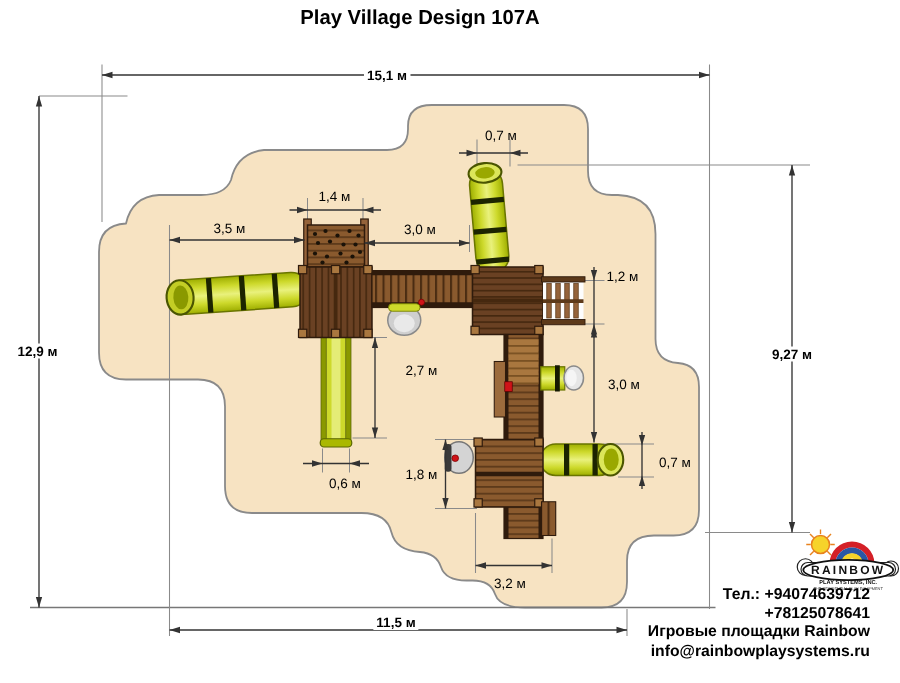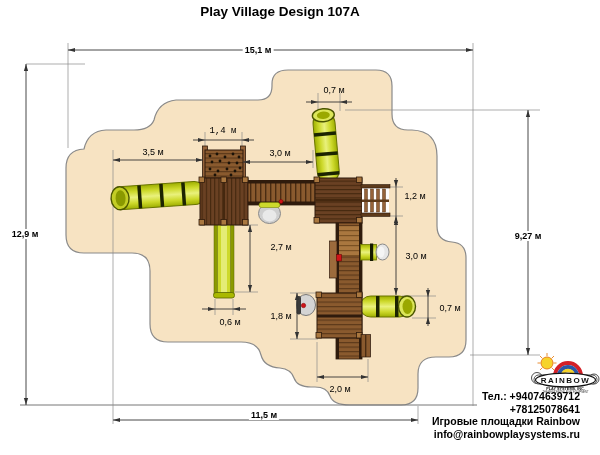--- a/index.html
+++ b/index.html
@@ -281,30 +281,30 @@
     </g>
   </svg>
 
   <div class="title">Play Village Design 107A</div>
 
   <span class="lbl bg" style="left:258px;top:50px;">15,1 м</span>
   <span class="lbl bg" style="left:25px;top:234px;">12,9 м</span>
   <span class="lbl bg" style="left:264px;top:415px;">11,5 м</span>
   <span class="lbl bg" style="left:528px;top:236px;">9,27 м</span>
   <span class="lbl" style="left:153px;top:152px;">3,5 м</span>
-  <span class="lbl" style="left:223px;top:131px;font-family:Liberation Mono, monospace;">1,4 м</span>
+  <span class="lbl" style="left:223px;top:131px;">1,4 м</span>
   <span class="lbl" style="left:280px;top:153px;">3,0 м</span>
   <span class="lbl" style="left:334px;top:90px;">0,7 м</span>
-  <span class="lbl" style="left:415px;top:196px;text-align:right;">1,2 м</span>
+  <span class="lbl" style="left:415px;top:184px;text-align:right;">1,2 м</span>
   <span class="lbl" style="left:416px;top:256px;">3,0 м</span>
   <span class="lbl" style="left:450px;top:308px;">0,7 м</span>
   <span class="lbl" style="left:281px;top:247px;">2,7 м</span>
   <span class="lbl" style="left:230px;top:322px;">0,6 м</span>
   <span class="lbl" style="left:281px;top:316px;">1,8 м</span>
-  <span class="lbl" style="left:340px;top:389px;">2,0 м</span>
+  <span class="lbl" style="left:340px;top:389px;">3,2 м</span>
 
   <div class="logo-wrap">
     <svg width="80" height="48" viewBox="525 348 80 48">
       <g>
         <g stroke="#e8821e" stroke-width="0.9">
           <line x1="547" y1="353" x2="547" y2="356"></line>
             <line x1="540" y1="356" x2="542.5" y2="358.5"></line>
           <line x1="554" y1="356" x2="551.5" y2="358.5"></line>
             <line x1="537.5" y1="363" x2="540.5" y2="363"></line>
           <line x1="556.5" y1="363" x2="553.5" y2="363"></line>

